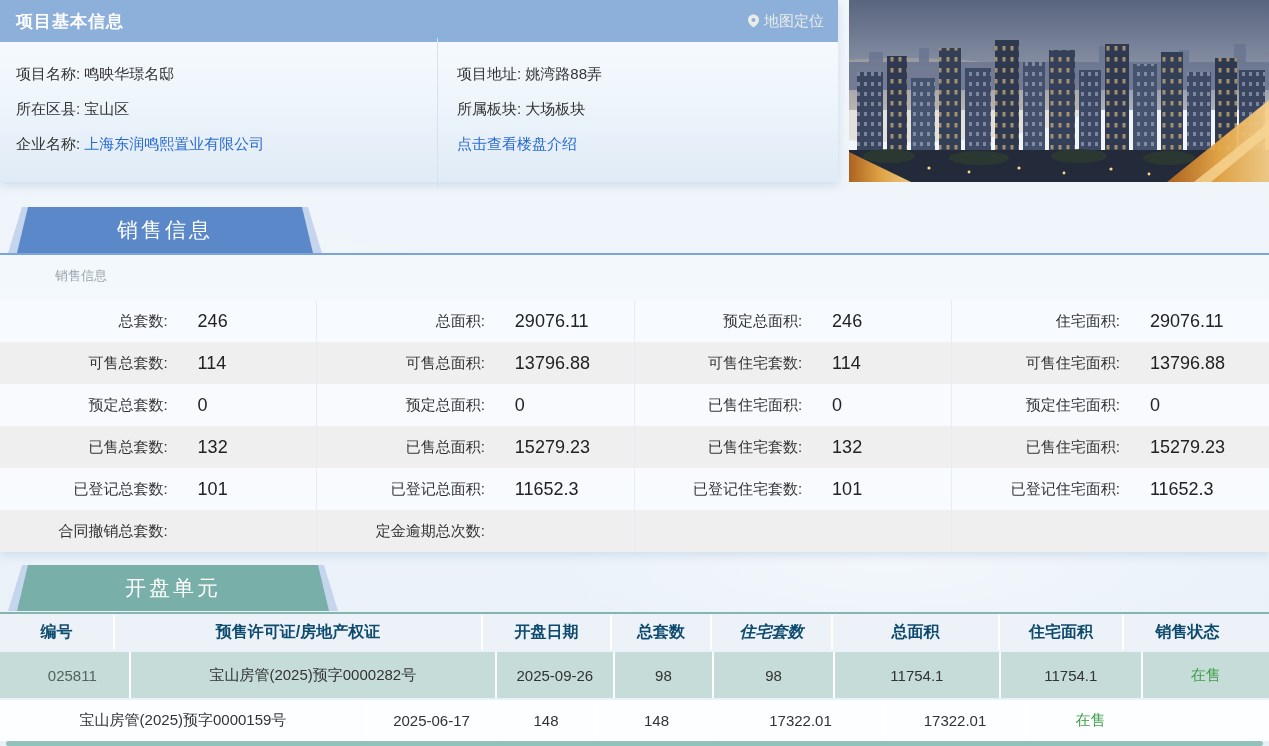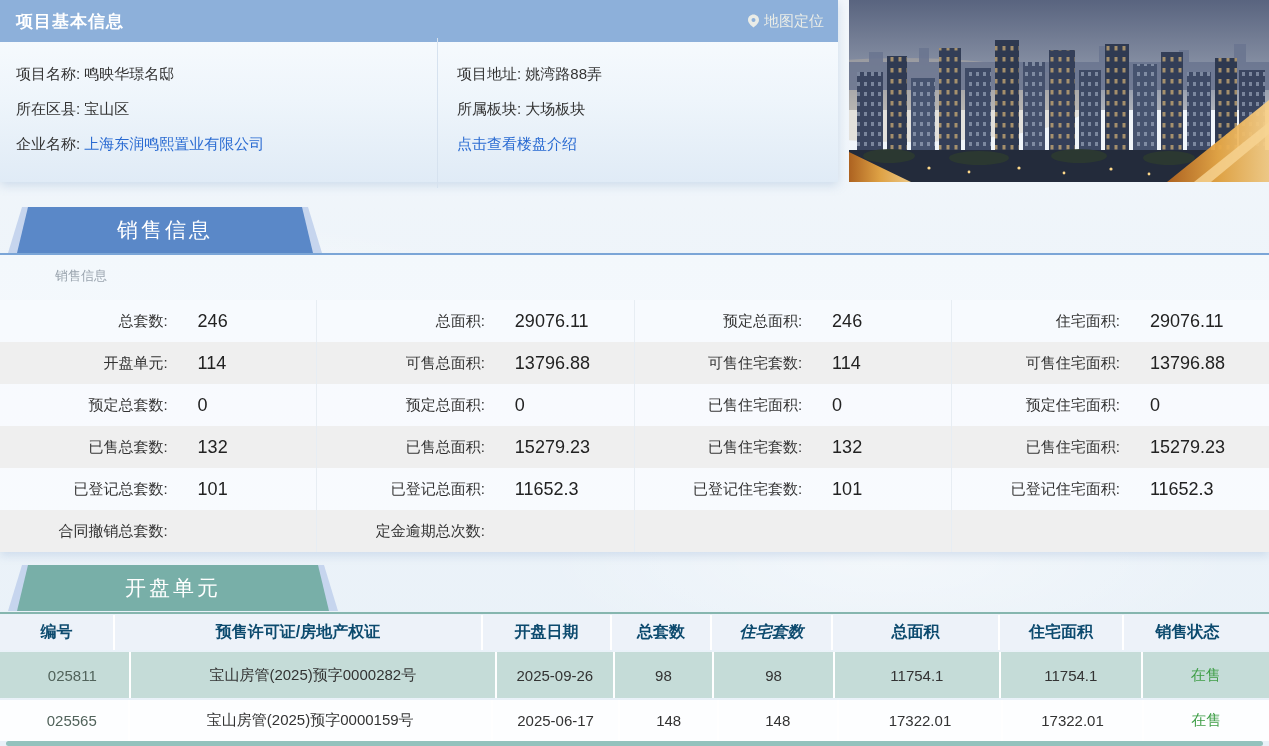--- a/index.html
+++ b/index.html
@@ -203,21 +203,21 @@
             <span class="lab">预定总面积:</span>
             <span class="val">246</span>
           </div>
           <div class="sales-cell">
             <span class="lab">住宅面积:</span>
             <span class="val">29076.11</span>
           </div>
         </div>
         <div class="sales-row gray">
           <div class="sales-cell">
-            <span class="lab">开盘单元:</span>
+            <span class="lab">可售总套数:</span>
             <span class="val">114</span>
           </div>
           <div class="sales-cell">
             <span class="lab">可售总面积:</span>
             <span class="val">13796.88</span>
           </div>
           <div class="sales-cell">
             <span class="lab">可售住宅套数:</span>
             <span class="val">114</span>
           </div>
@@ -322,21 +322,20 @@
         <div class="u-cell code" style="width: 115px;">025811</div>
         <div class="u-cell" style="width: 368px;">宝山房管(2025)预字0000282号</div>
         <div class="u-cell" style="width: 118px;">2025-09-26</div>
         <div class="u-cell" style="width: 100px;">98</div>
         <div class="u-cell" style="width: 121px;">98</div>
         <div class="u-cell" style="width: 167px;">11754.1</div>
         <div class="u-cell" style="width: 142px;">11754.1</div>
         <div class="u-cell status" style="width: 127px;">在售</div>
       </div>
       <div class="u-row r1">
-        <div class="u-cell code" style="width: 115px;">025565</div>
         <div class="u-cell" style="width: 368px;">宝山房管(2025)预字0000159号</div>
         <div class="u-cell" style="width: 129px;">2025-06-17</div>
         <div class="u-cell" style="width: 100px;">148</div>
         <div class="u-cell" style="width: 121px;">148</div>
         <div class="u-cell" style="width: 167px;">17322.01</div>
         <div class="u-cell" style="width: 142px;">17322.01</div>
         <div class="u-cell status" style="width: 127px;">在售</div>
       </div>
     </div>
 

